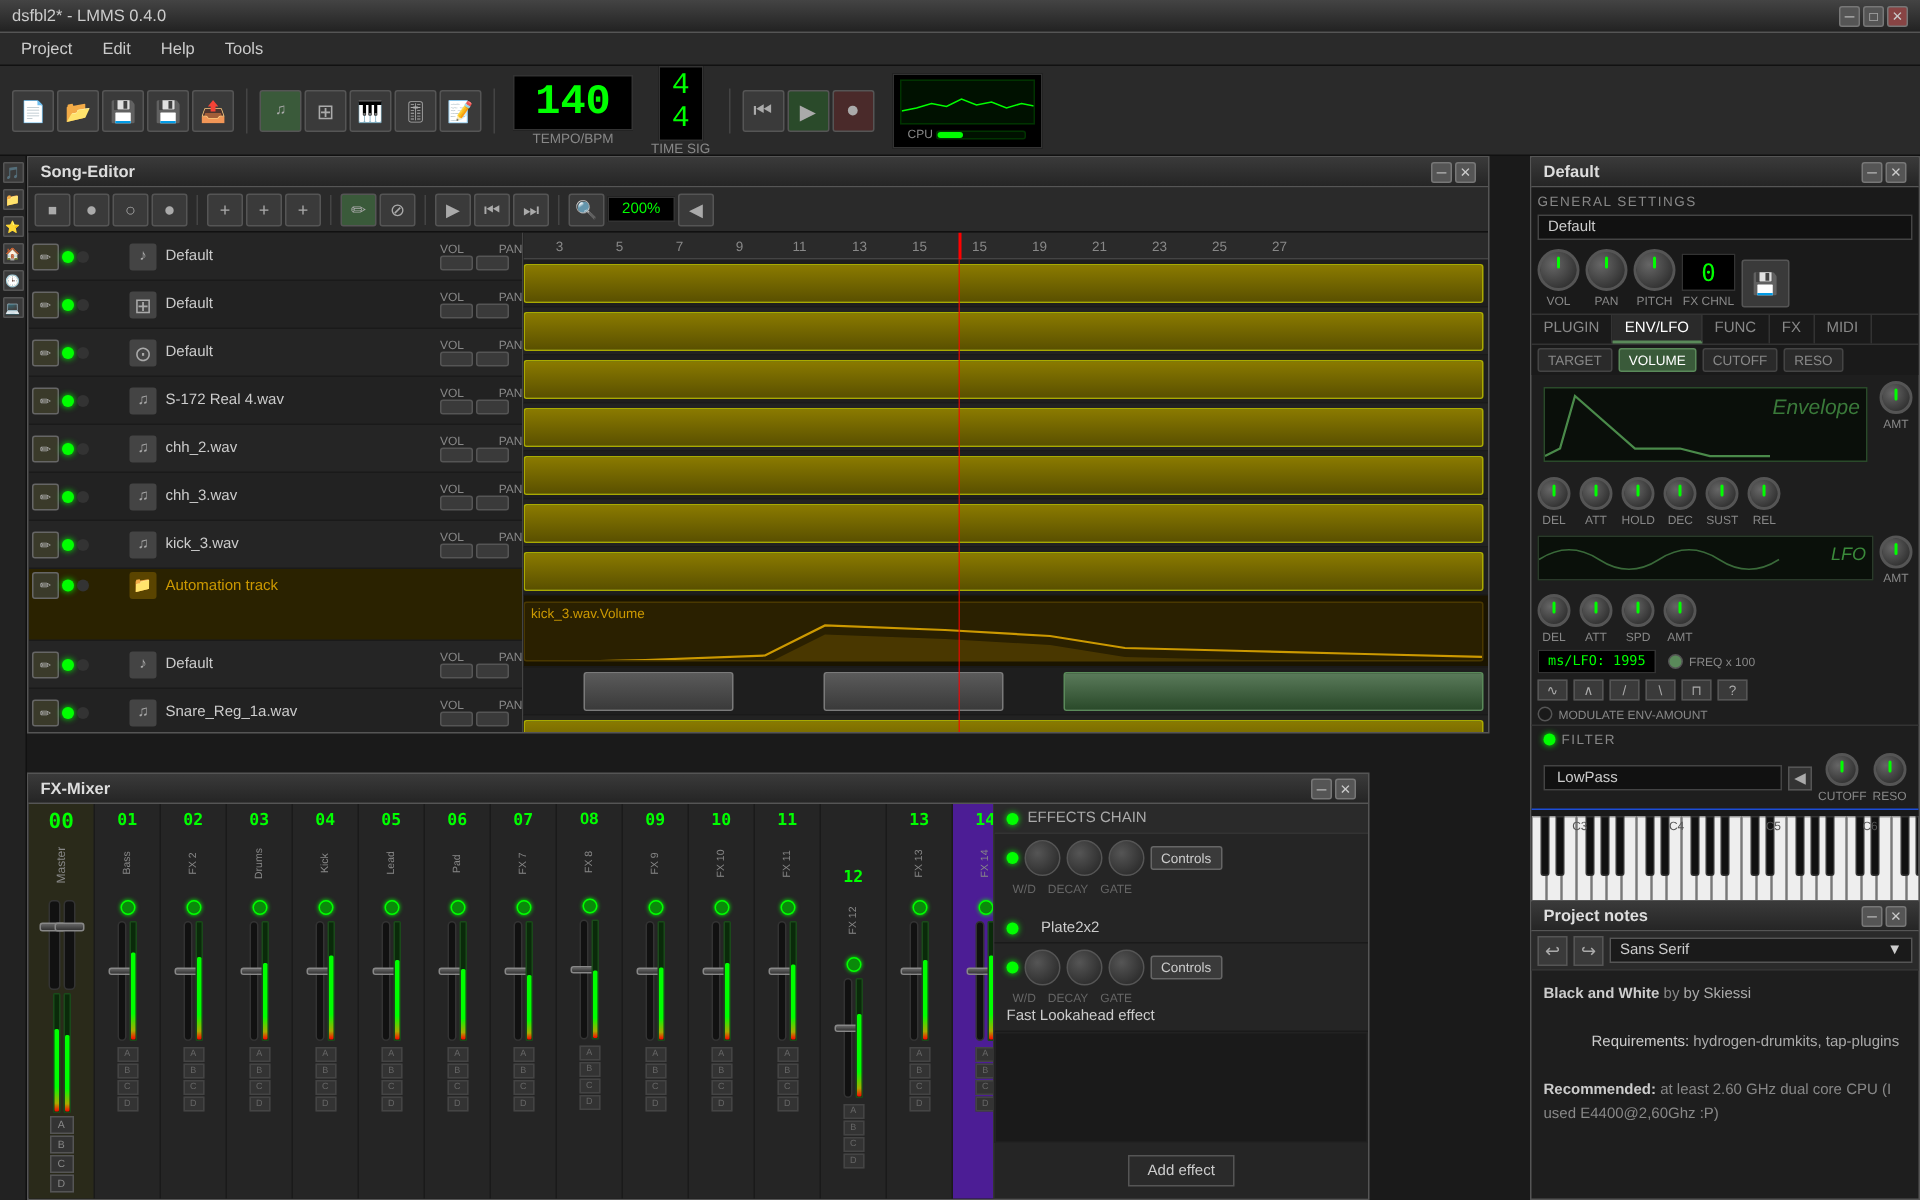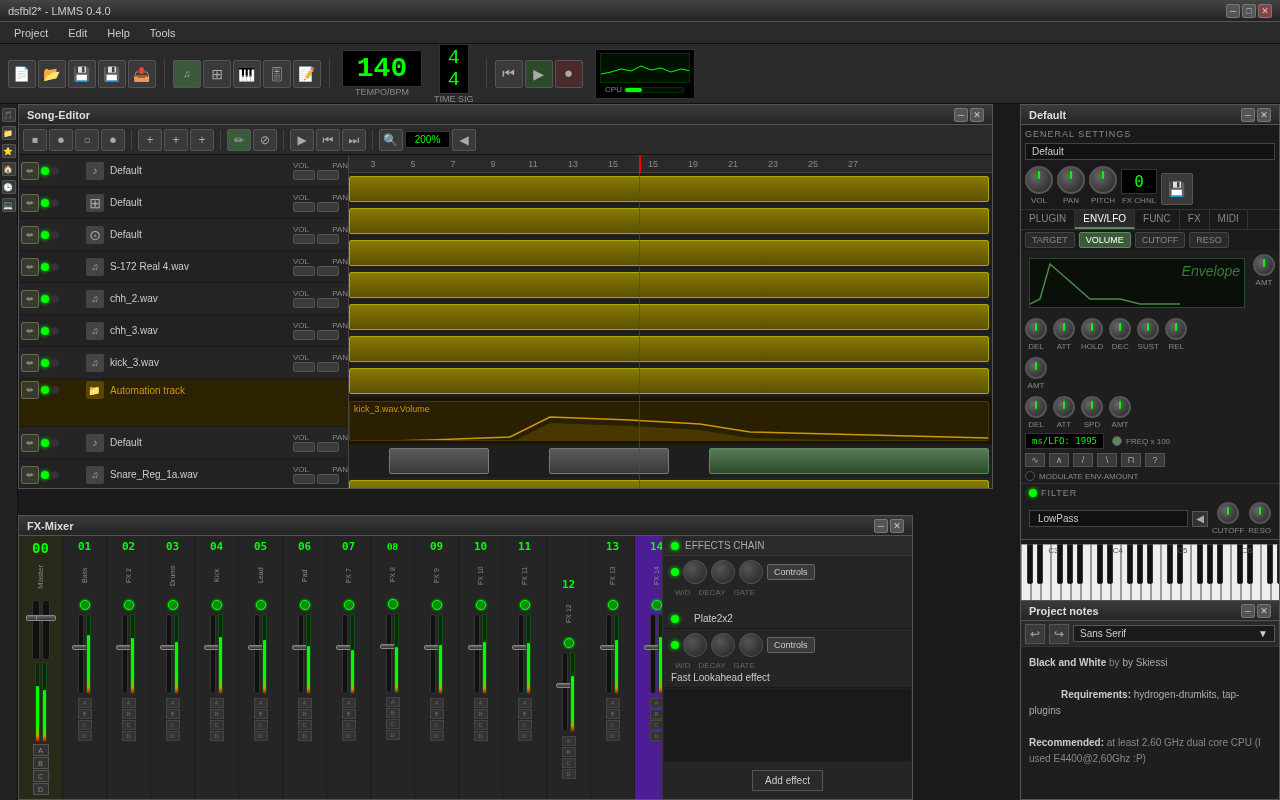--- a/index.html
+++ b/index.html
@@ -601,20 +601,26 @@
       </div>
       <div class="knob-wrap">
         <div class="knob knob-small">
             <div class="knob-indicator"></div>
           </div>
         <span class="knob-label">REL</span>
       </div>
     </div>
 
     <div style="display:flex;align-items:stretch;padding:4px;gap:4px;">
+      <div style="flex:1;height:30px;background:#0a100a;border:1px solid #2a3a2a;position:relative;overflow:hidden;">
+        <span style="color:#3a8a3a;font-size:12px;font-style:italic;position:absolute;right:4px;top:4px;">LFO</span>
+        <svg width="100%" height="30" style="position:absolute;top:0;left:0;">
+          <path d="M0,15 Q20,2 40,15 Q60,28 80,15 Q100,2 120,15 Q140,28 160,15" fill="none" stroke="#3a6a3a" stroke-width="1"></path>
+        </svg>
+      </div>
       <div class="knob-wrap">
         <div class="knob knob-small">
             <div class="knob-indicator"></div>
           </div>
         <span class="knob-label">AMT</span>
       </div>
     </div>
 
     <div style="display:flex;gap:6px;padding:2px 4px;">
       <div class="knob-wrap">
@@ -921,21 +927,21 @@
       </div>
     </div>
     <div style="display:flex;flex-direction:column;gap:1px;margin-top:2px;">
       <div style="width:14px;height:10px;background:#333;border:1px solid #444;font-size:6px;color:#666;display:flex;align-items:center;justify-content:center;cursor:pointer;">A</div>
       <div style="width:14px;height:10px;background:#333;border:1px solid #444;font-size:6px;color:#666;display:flex;align-items:center;justify-content:center;cursor:pointer;">B</div>
       <div style="width:14px;height:10px;background:#333;border:1px solid #444;font-size:6px;color:#666;display:flex;align-items:center;justify-content:center;cursor:pointer;">C</div>
       <div style="width:14px;height:10px;background:#333;border:1px solid #444;font-size:6px;color:#666;display:flex;align-items:center;justify-content:center;cursor:pointer;">D</div>
     </div>
   </div>
             <div class="fx-channel" style="width: 44px; background: rgb(37, 37, 37); border-right: 1px solid rgb(26, 26, 26); display: flex; flex-direction: column; align-items: center; padding: 4px 2px; flex-shrink: 0;">
-    <div style="font-size:11px;font-weight:bold;color:#0f0;font-family:Liberation Serif, serif;text-align:right;">08</div>
+    <div style="font-size:11px;font-weight:bold;color:#0f0;font-family:Liberation Sans, sans-serif;text-align:right;">08</div>
     <div style="font-size:7px;color:#888;writing-mode:vertical-rl;transform:rotate(180deg);height:45px;overflow:hidden;text-align:center;">FX 8</div>
     <div style="width:10px;height:10px;border-radius:50%;background:#0a8a0a;border:1px solid #0f0;margin:2px;cursor:pointer;box-shadow:0 0 3px #0f0;"></div>
     <div style="display:flex;gap:2px;margin:2px 0;align-items:flex-end;">
       <div style="position:relative;width:6px;height:80px;background:#111;border:1px solid #333;border-radius:3px;">
         <div style="width:18px;height:5px;background:linear-gradient(180deg,#666,#333);border:1px solid #888;border-radius:2px;position:absolute;bottom:55%;left:50%;transform:translateX(-50%);cursor:pointer;"></div>
       </div>
       <div style="width:5px;height:80px;background:#0a2a0a;border:1px solid #1a4a1a;border-radius:1px;position:relative;">
         <div style="position:absolute;bottom:0;width:100%;height:58%;background:linear-gradient(180deg,#0f0 70%,#aa0 90%,#f00 100%);border-radius:1px;"></div>
       </div>
     </div>
@@ -1129,20 +1135,20 @@
       <div style="width:20px;height:20px;background:#3a3a3a;border:1px solid #555;cursor:pointer;display:flex;align-items:center;justify-content:center;font-size:12px;color:#aaa;">↪</div>
       <div style="background:#1a1a1a;border:1px solid #555;color:#ccc;font-size:10px;padding:2px 6px;flex:1;display:flex;align-items:center;justify-content:space-between;cursor:pointer;">
         <span>Sans Serif</span>
         <span>▼</span>
       </div>
     </div>
     <div style="padding:8px;font-size:10px;color:#ccc;line-height:1.6;overflow-y:auto;flex:1;">
       <span style="font-weight:bold;">Black and White</span>
       <span style="color:#aaa;"> </span><span style="color:#888;">by </span><span style="color:#aaa;">by Skiessi</span>
       <br><br>
-      <span style="font-weight:bold;padding-left:32px;">Requirements:</span>
+      <span style="font-weight:normal;padding-left:32px;">Requirements:</span>
       <span style="color:#aaa;"> </span><span style="color:#aaa;">hydrogen-drumkits, tap-plugins</span>
       <br><br>
       <span style="font-weight:bold;">Recommended:</span>
       <span style="color:#888;"> </span><span style="color:#888;">at least 2.60 GHz dual core CPU (I used E4400@2,60Ghz :P)</span>
     </div>
   </div>
 </div>
 
 </body></html>

